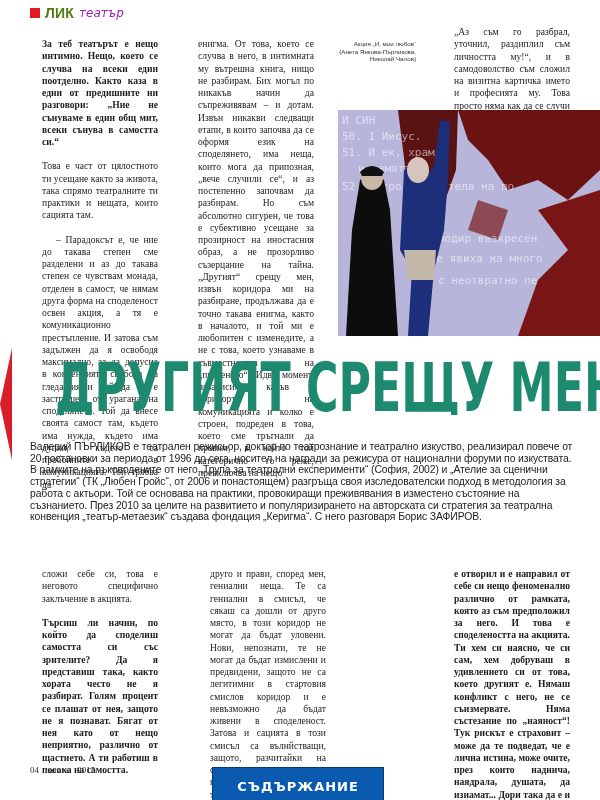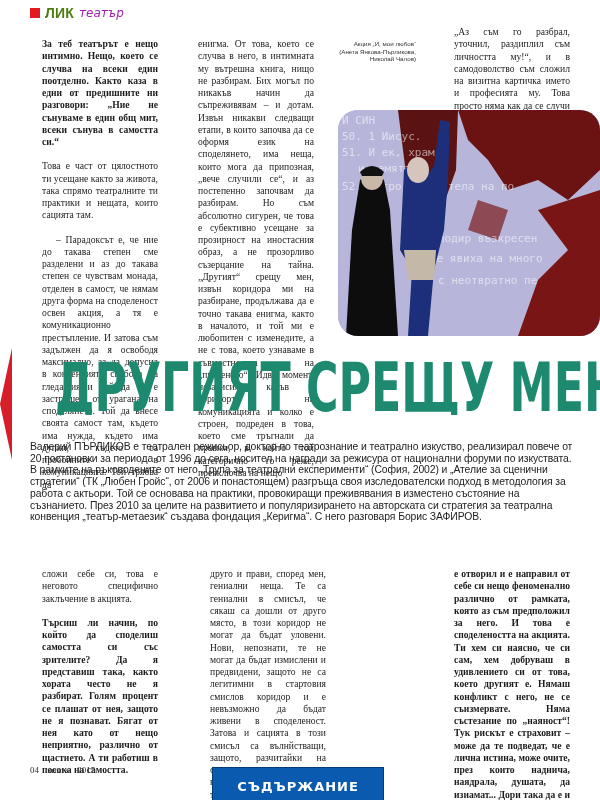--- a/index.html
+++ b/index.html
@@ -9,21 +9,21 @@
   .brand { font-family:"Liberation Sans", sans-serif; font-weight:bold; font-size:14px; color:#4d7c0f; letter-spacing:0.2px; }
   .section { font-family:"DejaVu Sans", sans-serif; font-style:italic; font-size:12px; color:#a21caf; }
 
   .col { position:absolute; font-size:9.6px; line-height:12.25px; text-align:justify; color:#1c1c1c; }
   .col p { margin:12px; }
   .col p.indent { text-indent:14px; }
   .col b { font-weight:bold; }
 
   .caption { position:absolute; left:338px; top:40px; width:78px; font-family:"Liberation Sans", sans-serif; font-size:6.2px; line-height:7.6px; text-align:right; color:#333; }
 
-  .photo { position:absolute; left:338px; top:110px; width:262px; height:226px; overflow:hidden; background:#b9b8d9;border-radius:20px; }
+  .photo { position:absolute; left:338px; top:110px; width:262px; height:226px; overflow:hidden; background:#b9b8d9; }
   .photo svg { display:block; }
 
   .arrow { position:absolute; left:0; top:348px; width:0; height:0; border-top:56px solid transparent; border-bottom:56px solid transparent; border-right:12px solid #d61f2b; }
 
   .headline { position:absolute; left:26px; top:353px; width:570px; height:62px;margin-left:27px; }
   .headline svg text { font-family:"DejaVu Sans", sans-serif; font-weight:bold; }
 
   .lead { position:absolute; left:30px; top:441px; width:548px; font-family:"Liberation Sans", sans-serif; font-size:10.4px; line-height:11.7px; color:#222; letter-spacing:-0.1px; }
 
   .footer-date { position:absolute; left:30px; top:765px; font-size:9px; color:#333; word-spacing:6px; }

